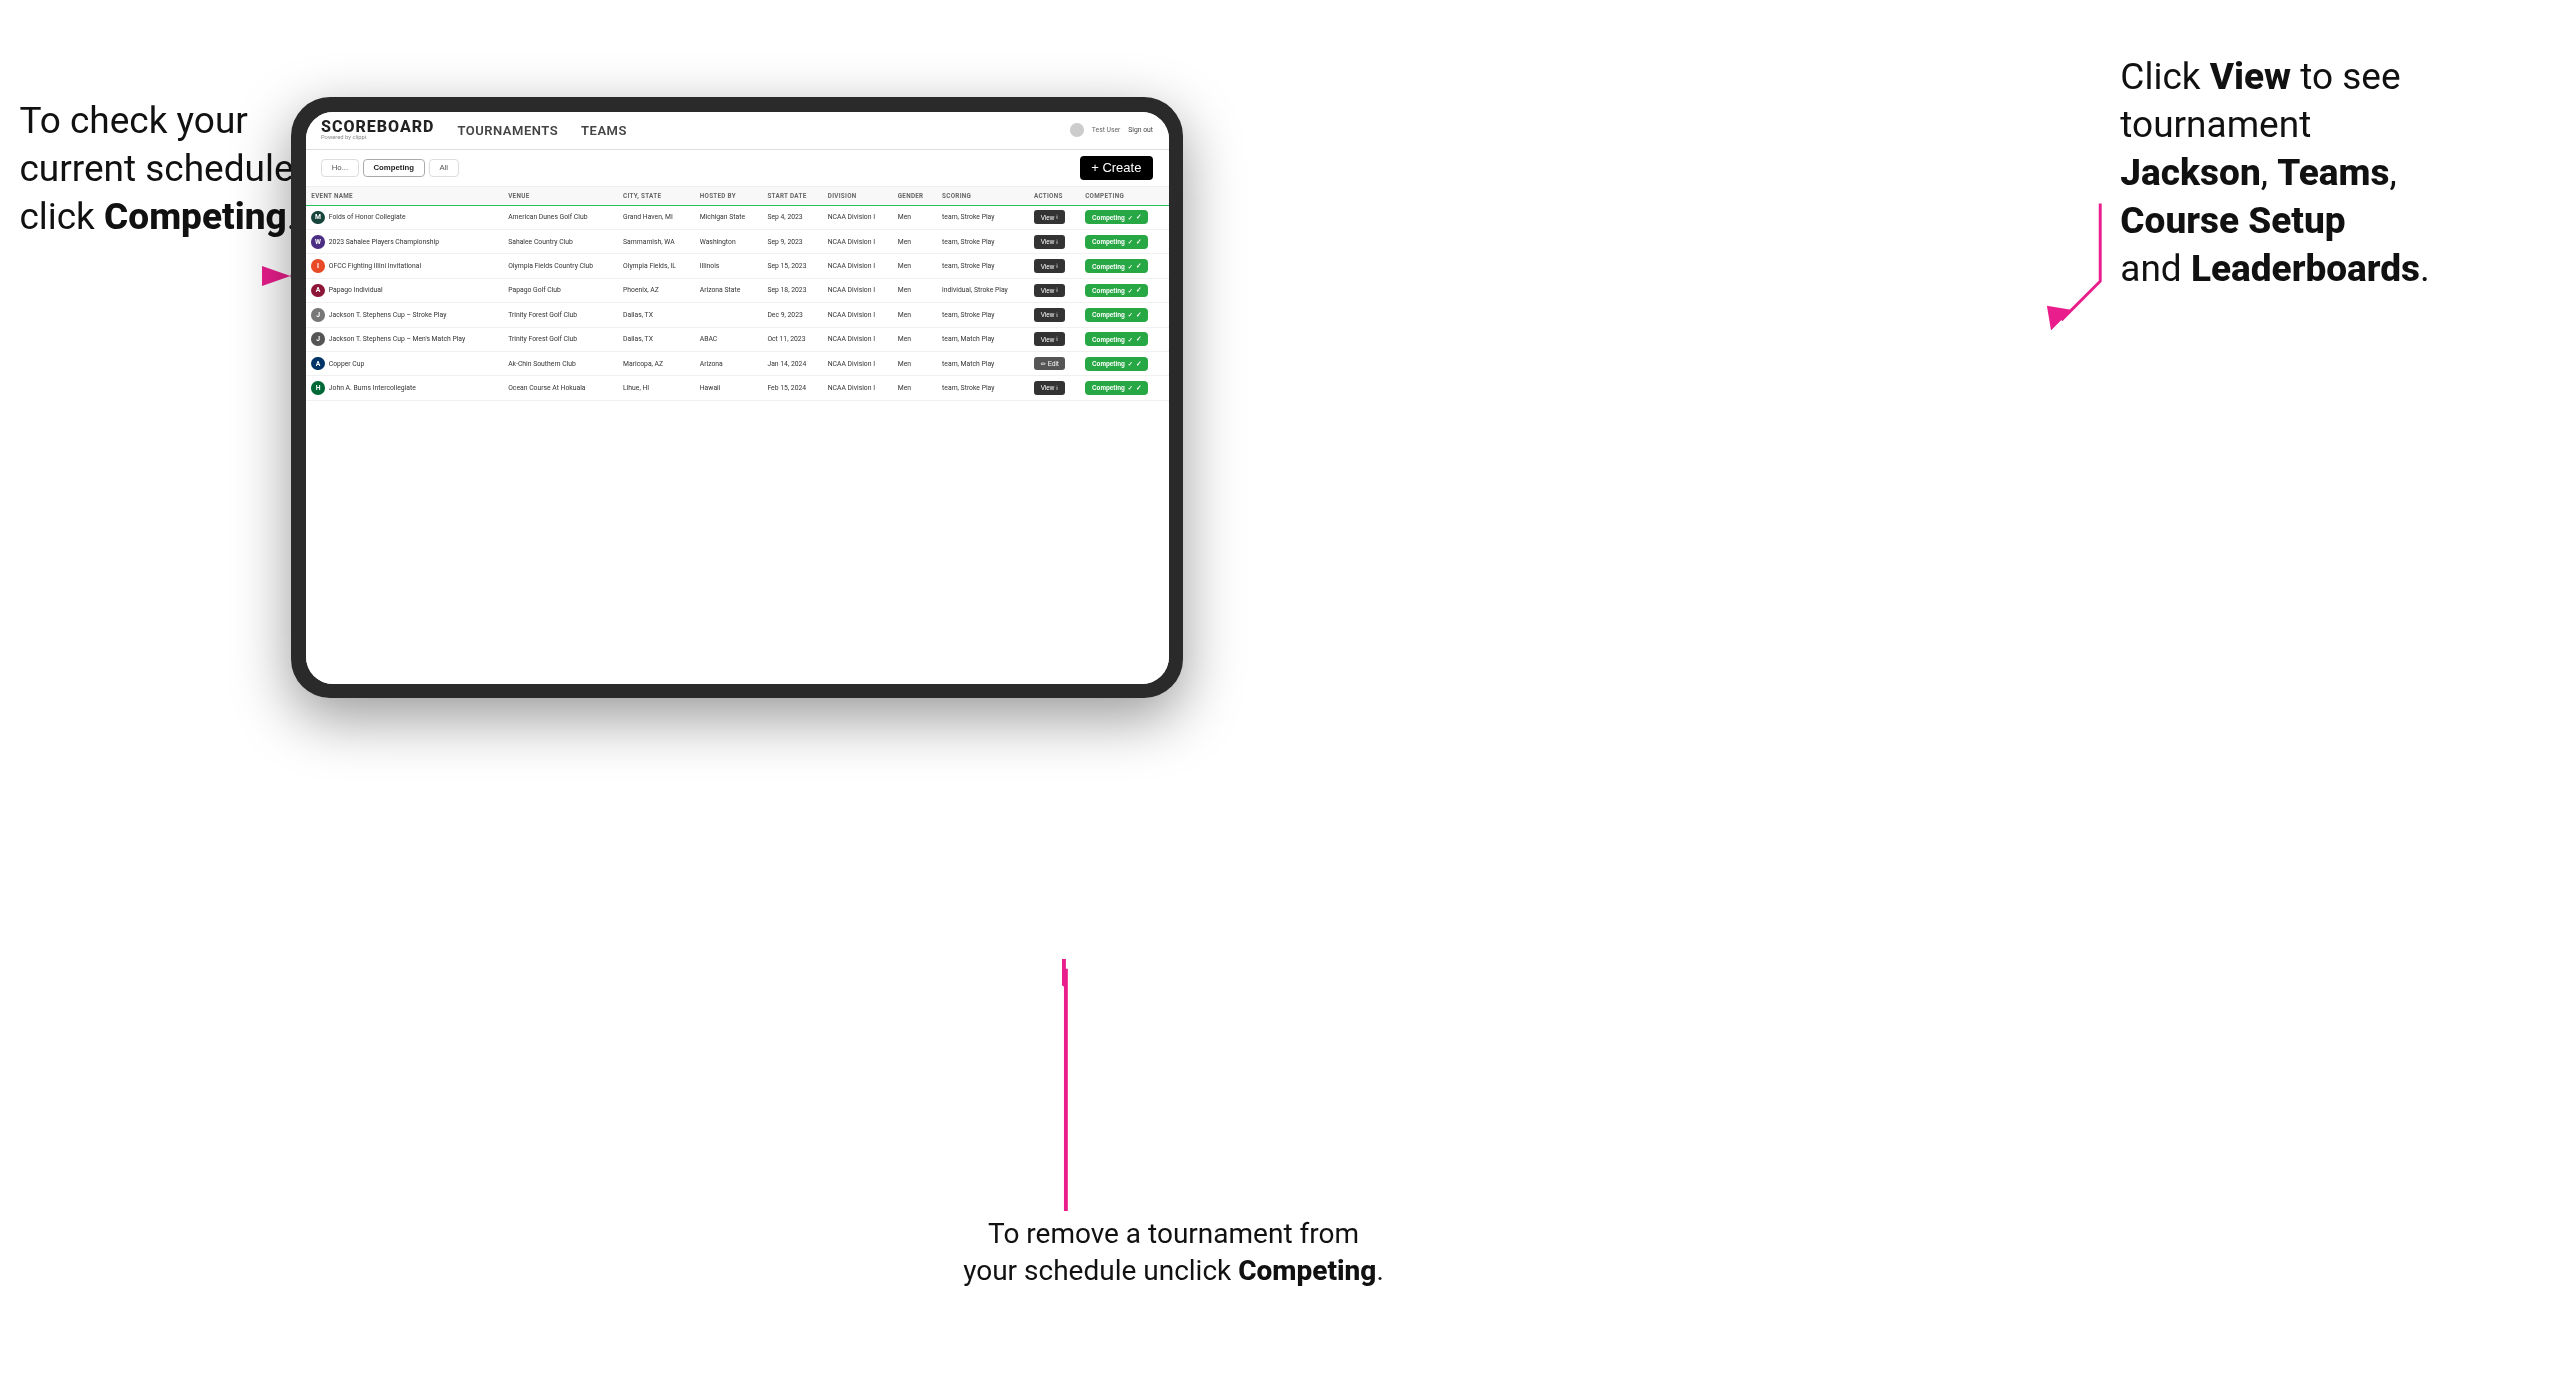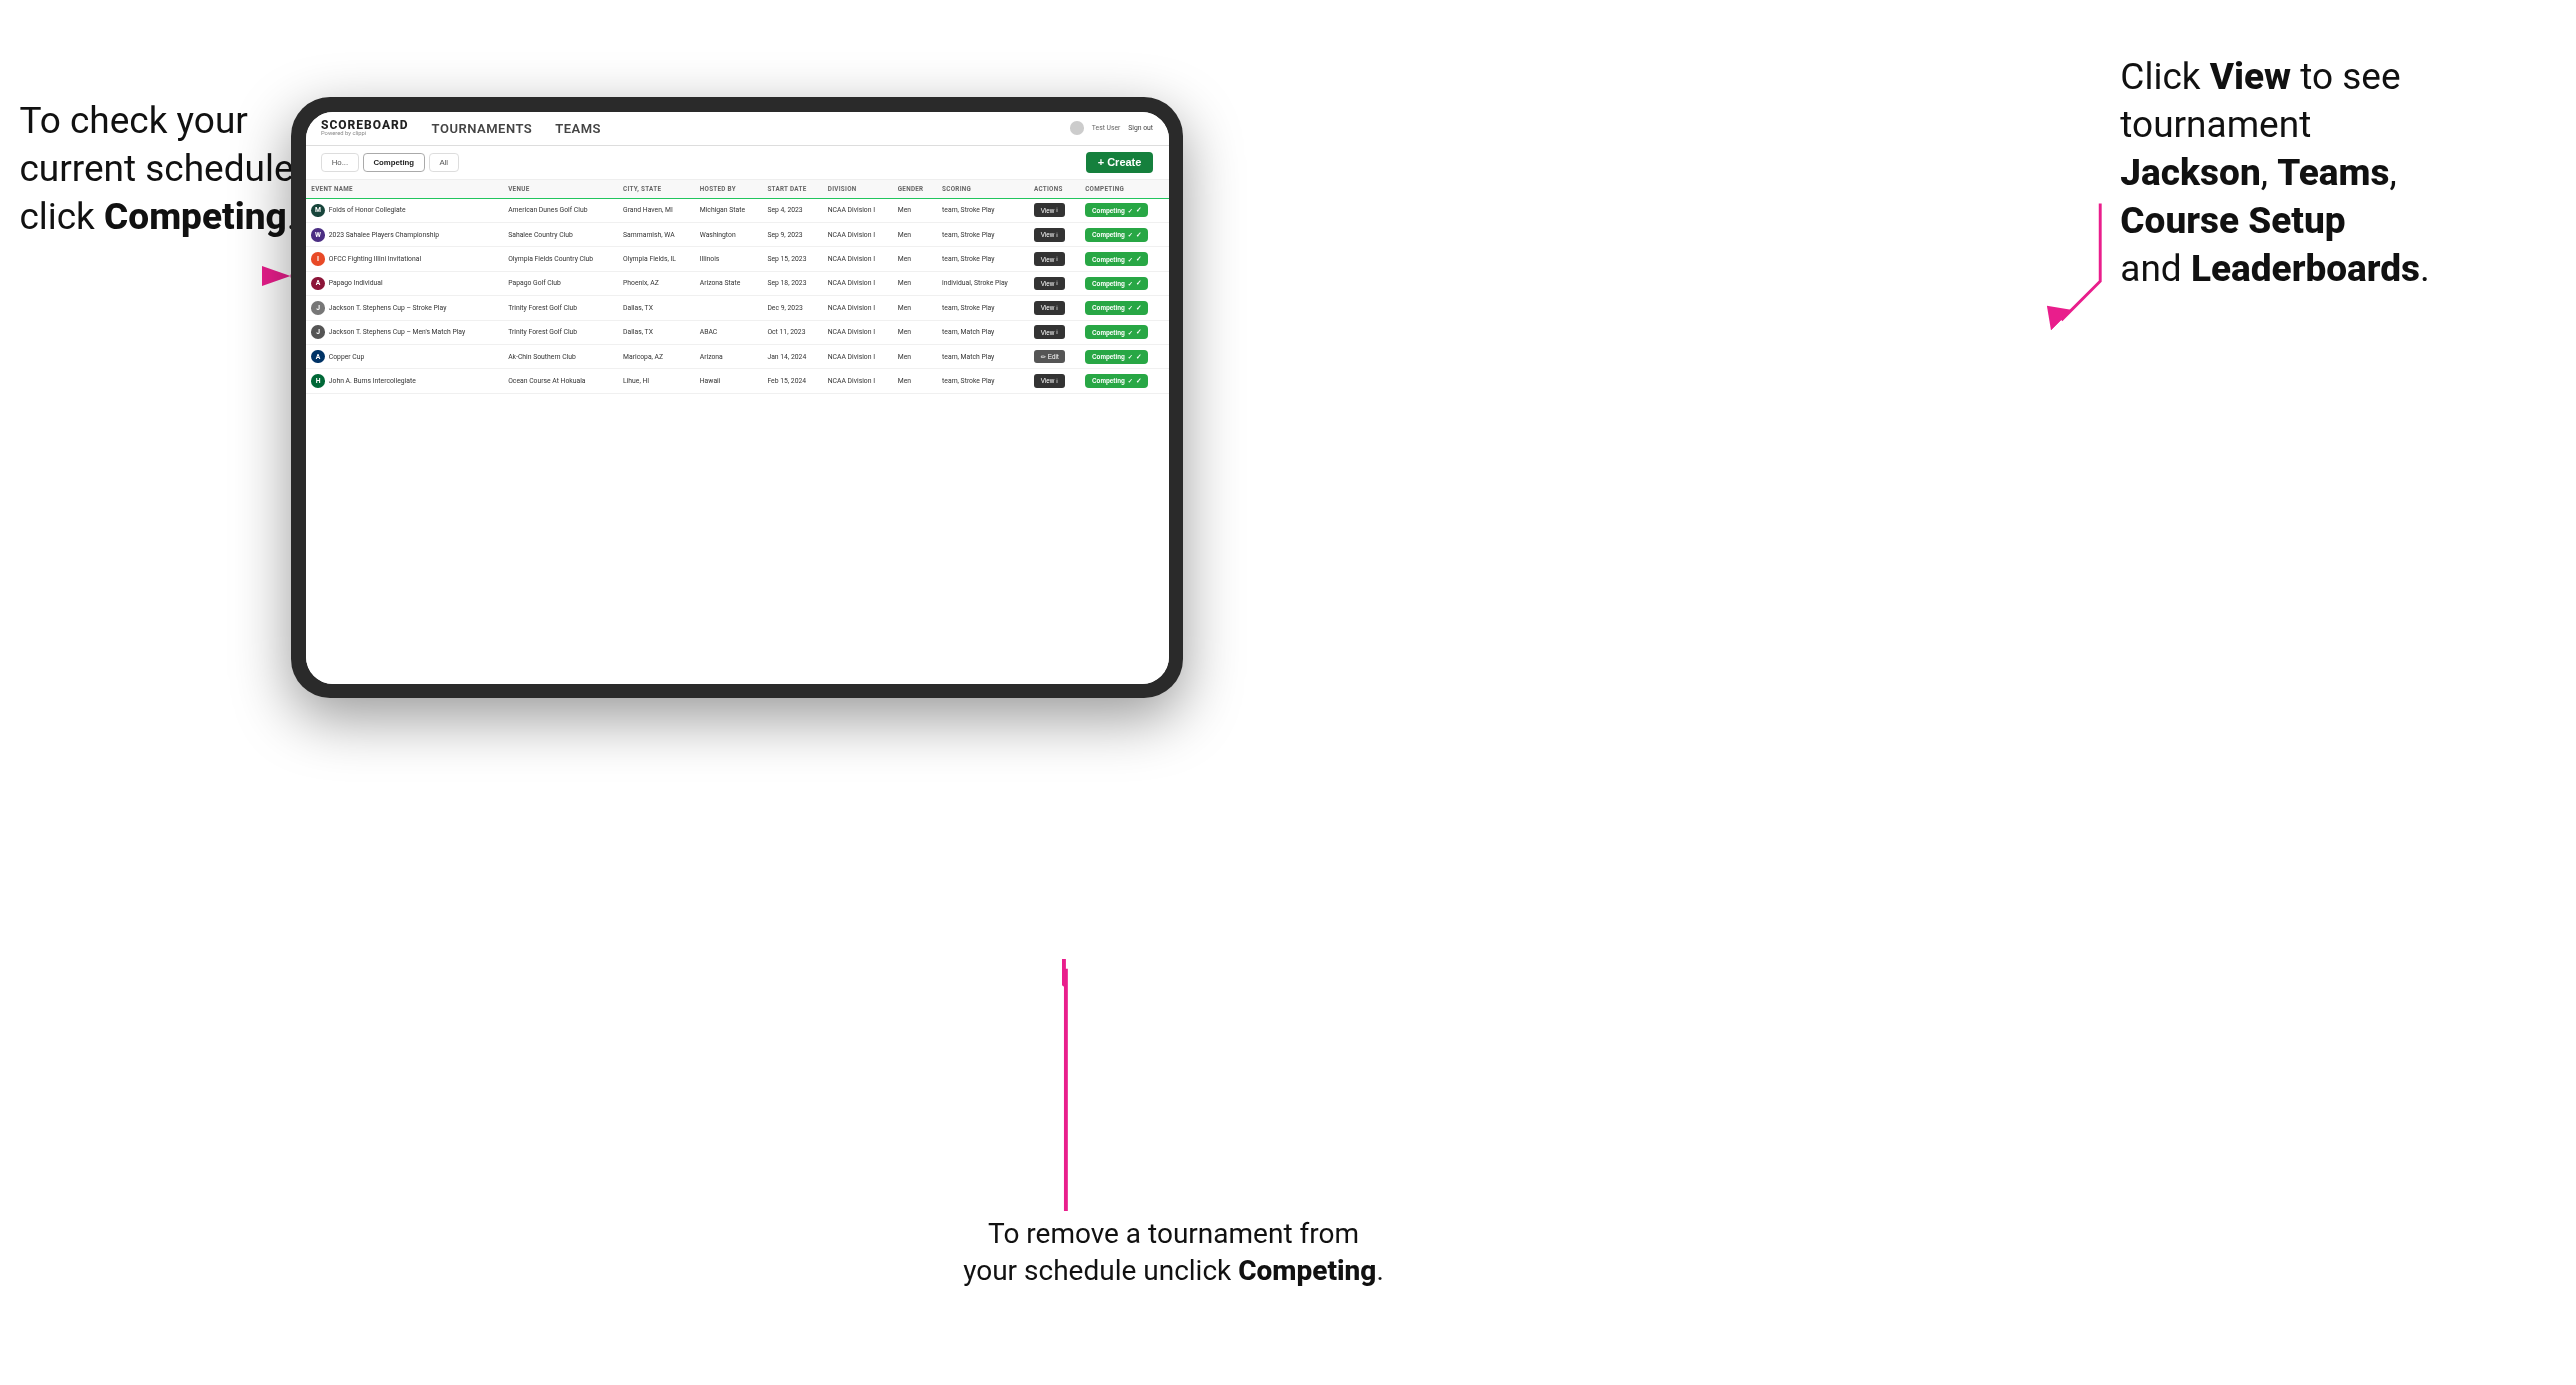--- a/index.html
+++ b/index.html
@@ -70,21 +70,21 @@
       align-items: center;
       gap: 23px;
       flex-shrink: 0;
     }
     .scoreboard-logo {
       display: flex;
       flex-direction: column;
       line-height: 1;
     }
     .scoreboard-logo .logo-main {
-      font-size: 12px;
+      font-size: 16px;
       font-weight: 800;
       color: #222;
       letter-spacing: 1px;
       text-align: center;
     }
     .scoreboard-logo .logo-sub {
       font-size: 5.8px;
       color: #888;
     }
     .nav-link {
@@ -130,27 +130,27 @@
       color: #555;
     }
     .filter-btn.active {
       background: #fff;
       border-color: #aaa;
       color: #222;
       font-weight: 600;
     }
     .create-btn {
       margin-left: auto;
-      background: #15803d;
+      background: #000000;
       color: #fff;
       border: none;
       padding: 4.8px 11.6px;
       border-radius: 3.9px;
-      font-size: 11px;
-      font-weight: 700;
+      font-size: 13px;
+      font-weight: 400;
       cursor: pointer;
     }
 
     
     .table-container {
       flex: 1;
       overflow: auto;
       background: #fff;
     }
     table {

